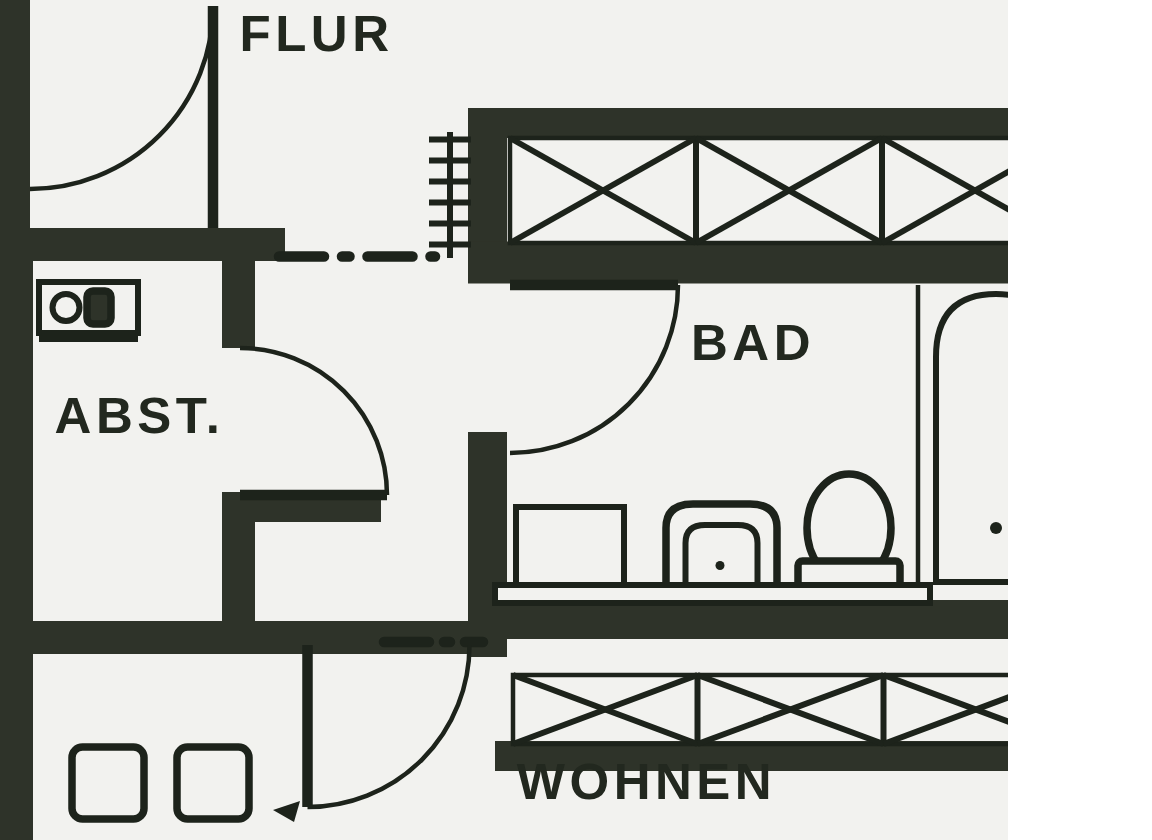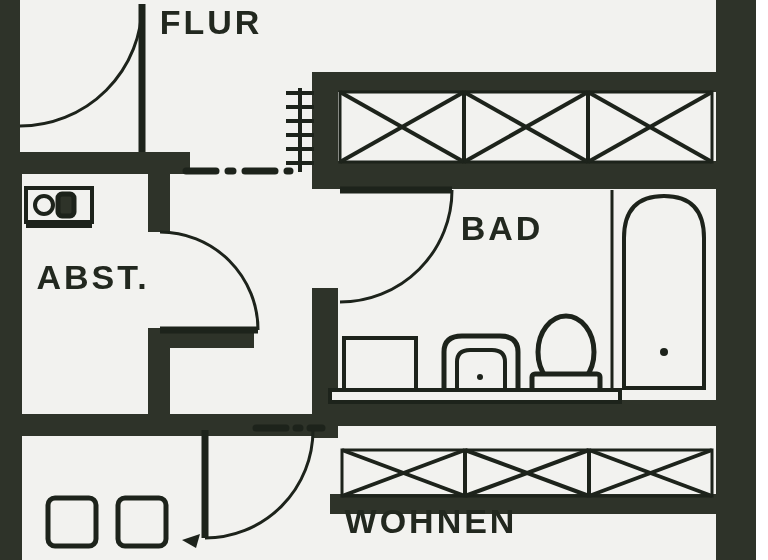--- a/index.html
+++ b/index.html
@@ -2,21 +2,21 @@
 <html><head>
 <meta charset="utf-8">
 <style>
   html, body {
     margin: 0;
     padding: 0;
     background: #ffffff;
   }
   #plan-root {
     position: relative;
-    width: 756px;
+    width: 672px;
     height: 560px;
     background: #f2f2ef;
     overflow: hidden;
     font-family: "Liberation Sans", sans-serif;
   }
   #plan-svg {
     position: absolute;
     top: 0;
     left: 0;
     width: 768px;

